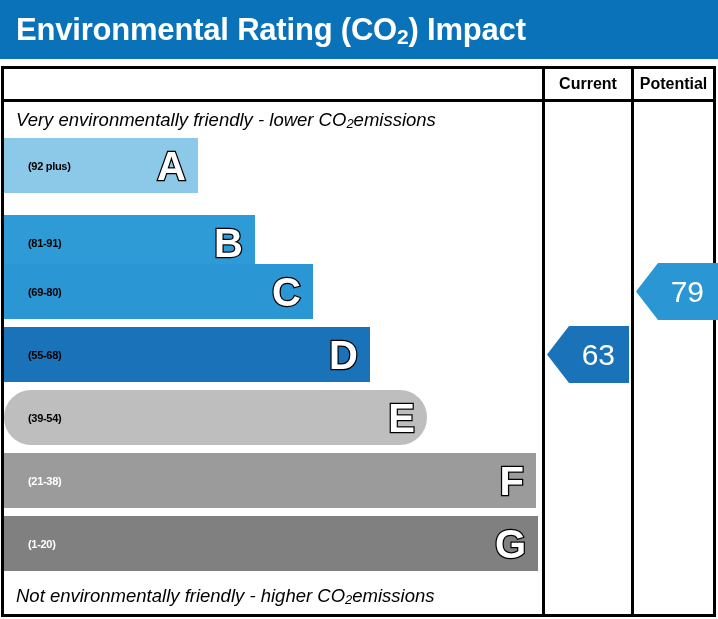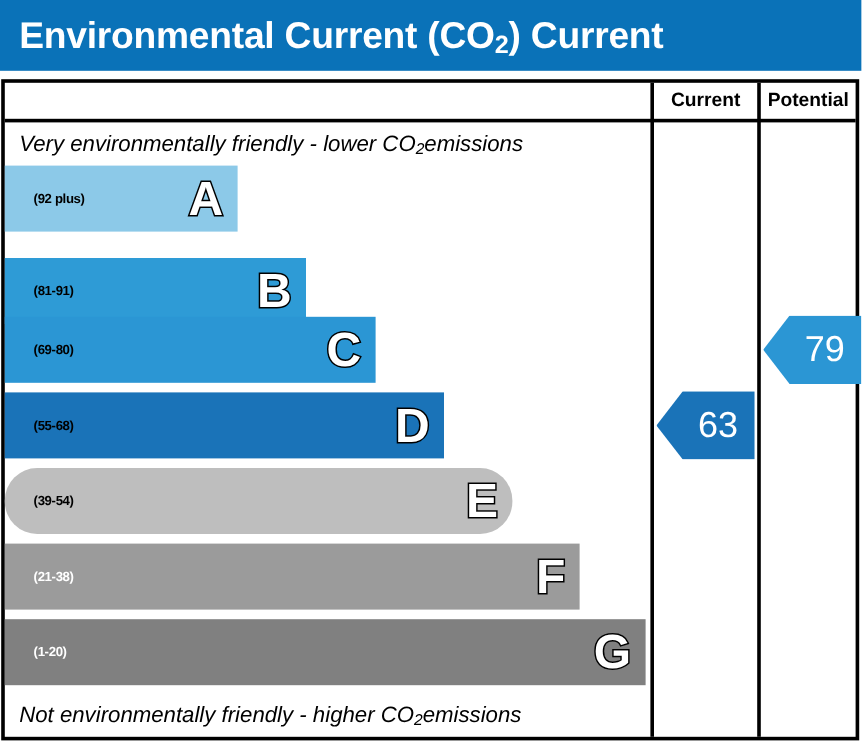--- a/index.html
+++ b/index.html
@@ -95,21 +95,21 @@
   .arrow.potential{
     left:632px;width:82px;background:#2B96D4;
   }
 </style>
 </head>
 <body>
 
 <div class="epc">
 
   <div class="title-bar">
-    <div class="title-text"><span>Environmental Current (CO</span><sub>2</sub><span>) Current</span></div>
+    <div class="title-text"><span>Environmental Rating (CO</span><sub>2</sub><span>) Impact</span></div>
   </div>
 
   <div class="table">
 
     <div class="vrule c1"></div>
     <div class="vrule c2"></div>
 
     <div class="hdr-row">
       <div class="hdr-cell current">Current</div>
       <div class="hdr-cell potential">Potential</div>
@@ -137,21 +137,21 @@
             <div class="letter" style="right: 12px;">C</div>
           </div>
           <div class="bar" style="top: 225px; height: 55px; width: 366px; background: rgb(26, 115, 184);">
             <div class="range" style="color: rgb(0, 0, 0);">(55-68)</div>
             <div class="letter" style="right: 12px;">D</div>
           </div>
           <div class="bar" style="top: 288px; height: 55px; width: 423px; background: rgb(190, 190, 190); border-radius: 27px;">
             <div class="range" style="color: rgb(0, 0, 0);">(39-54)</div>
             <div class="letter" style="right: 12px;">E</div>
           </div>
-          <div class="bar" style="top: 351px; height: 55px; width: 479px; background: rgb(155, 155, 155);">
+          <div class="bar" style="top: 351px; height: 55px; width: 532px; background: rgb(155, 155, 155);">
             <div class="range" style="color: rgb(255, 255, 255);">(21-38)</div>
             <div class="letter" style="right: 12px;">F</div>
           </div>
           <div class="bar" style="top: 414px; height: 55px; width: 534px; background: rgb(128, 128, 128); padding-left: 10px;">
             <div class="range" style="color: rgb(255, 255, 255);">(1-20)</div>
             <div class="letter" style="right: 12px;">G</div>
           </div>
         </div>
 
       <div class="note bottom">

